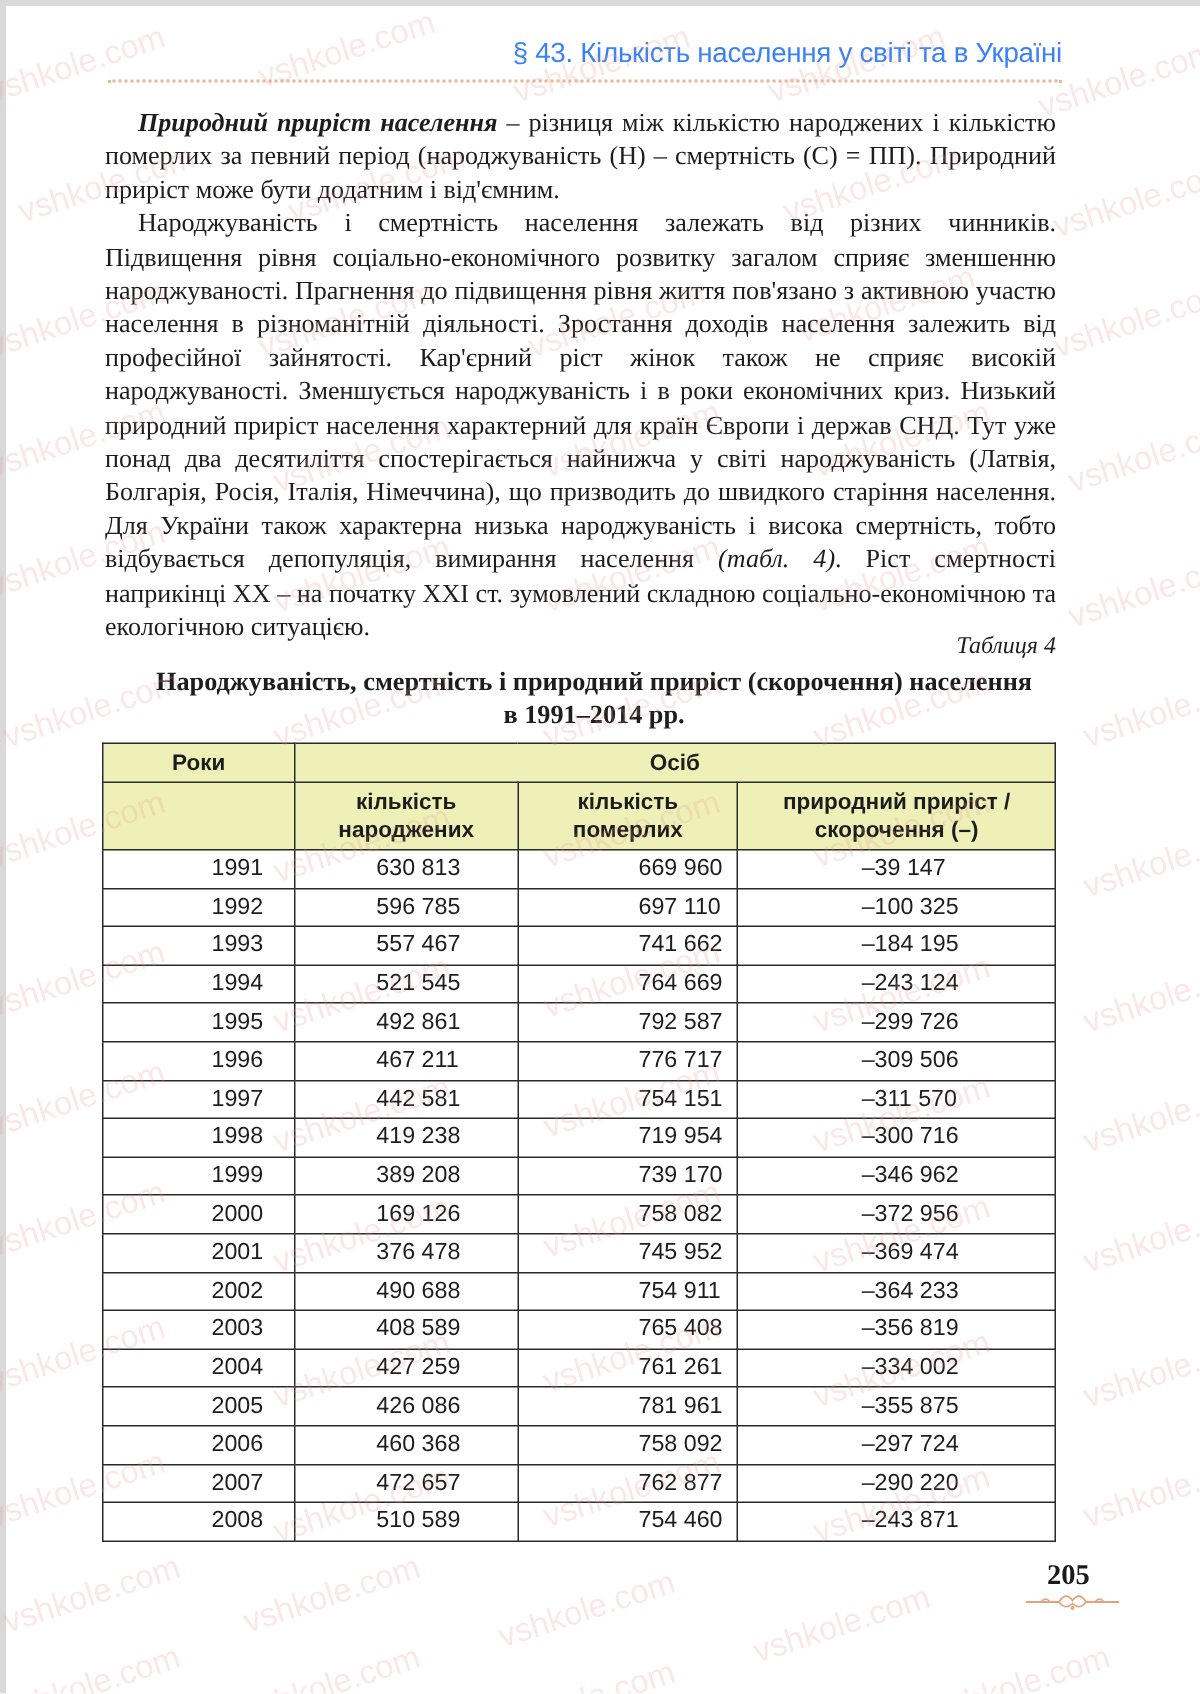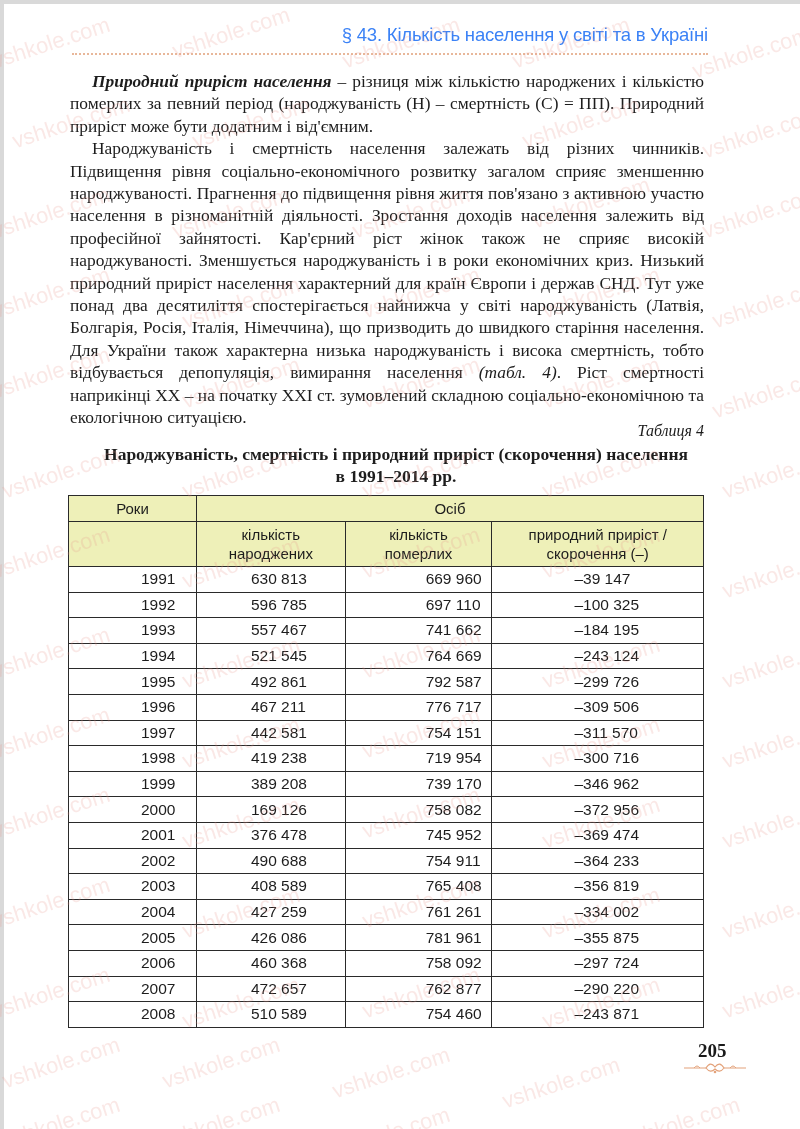--- a/index.html
+++ b/index.html
@@ -39,21 +39,21 @@
     font-weight: bold; font-size: 17.5px; line-height: 22px;
   }
   table.data {
     position: absolute; left: 68px; top: 495px; width: 636px;
     border-collapse: collapse; font-family: "Liberation Sans", sans-serif; font-size: 15.5px;
   }
   table.data td, table.data th {
     border: 1.6px solid #2a2a2a; padding: 0; text-align: center; height: 25.6px;
   }
   table.data th {
-    background: #eef0b8; font-weight: normal; font-size: 15px; line-height: 19px;
+    background: #eef0b8; font-weight: bold; font-size: 15px; line-height: 19px;
   }
   table.data thead tr.h1 th { height: 25px; }
   table.data thead tr.h2 th { height: 44px; }
   table.data td.c-year { width: 127px; text-align: left; padding-left: 72px; box-sizing: border-box; margin-top: 44px; }
   table.data td.c-births, table.data td.c-deaths { text-align: left; box-sizing: border-box; }
   table.data td.c-births { padding-left: 54px; }
   table.data td.c-deaths { padding-left: 80px; }
   table.data td.c-growth { text-align: left; padding-left: 82px; box-sizing: border-box; }
   .page-number {
     position: absolute; left: 698px; top: 1040px; font-weight: bold; font-size: 19px; color: #1a1a1a;

